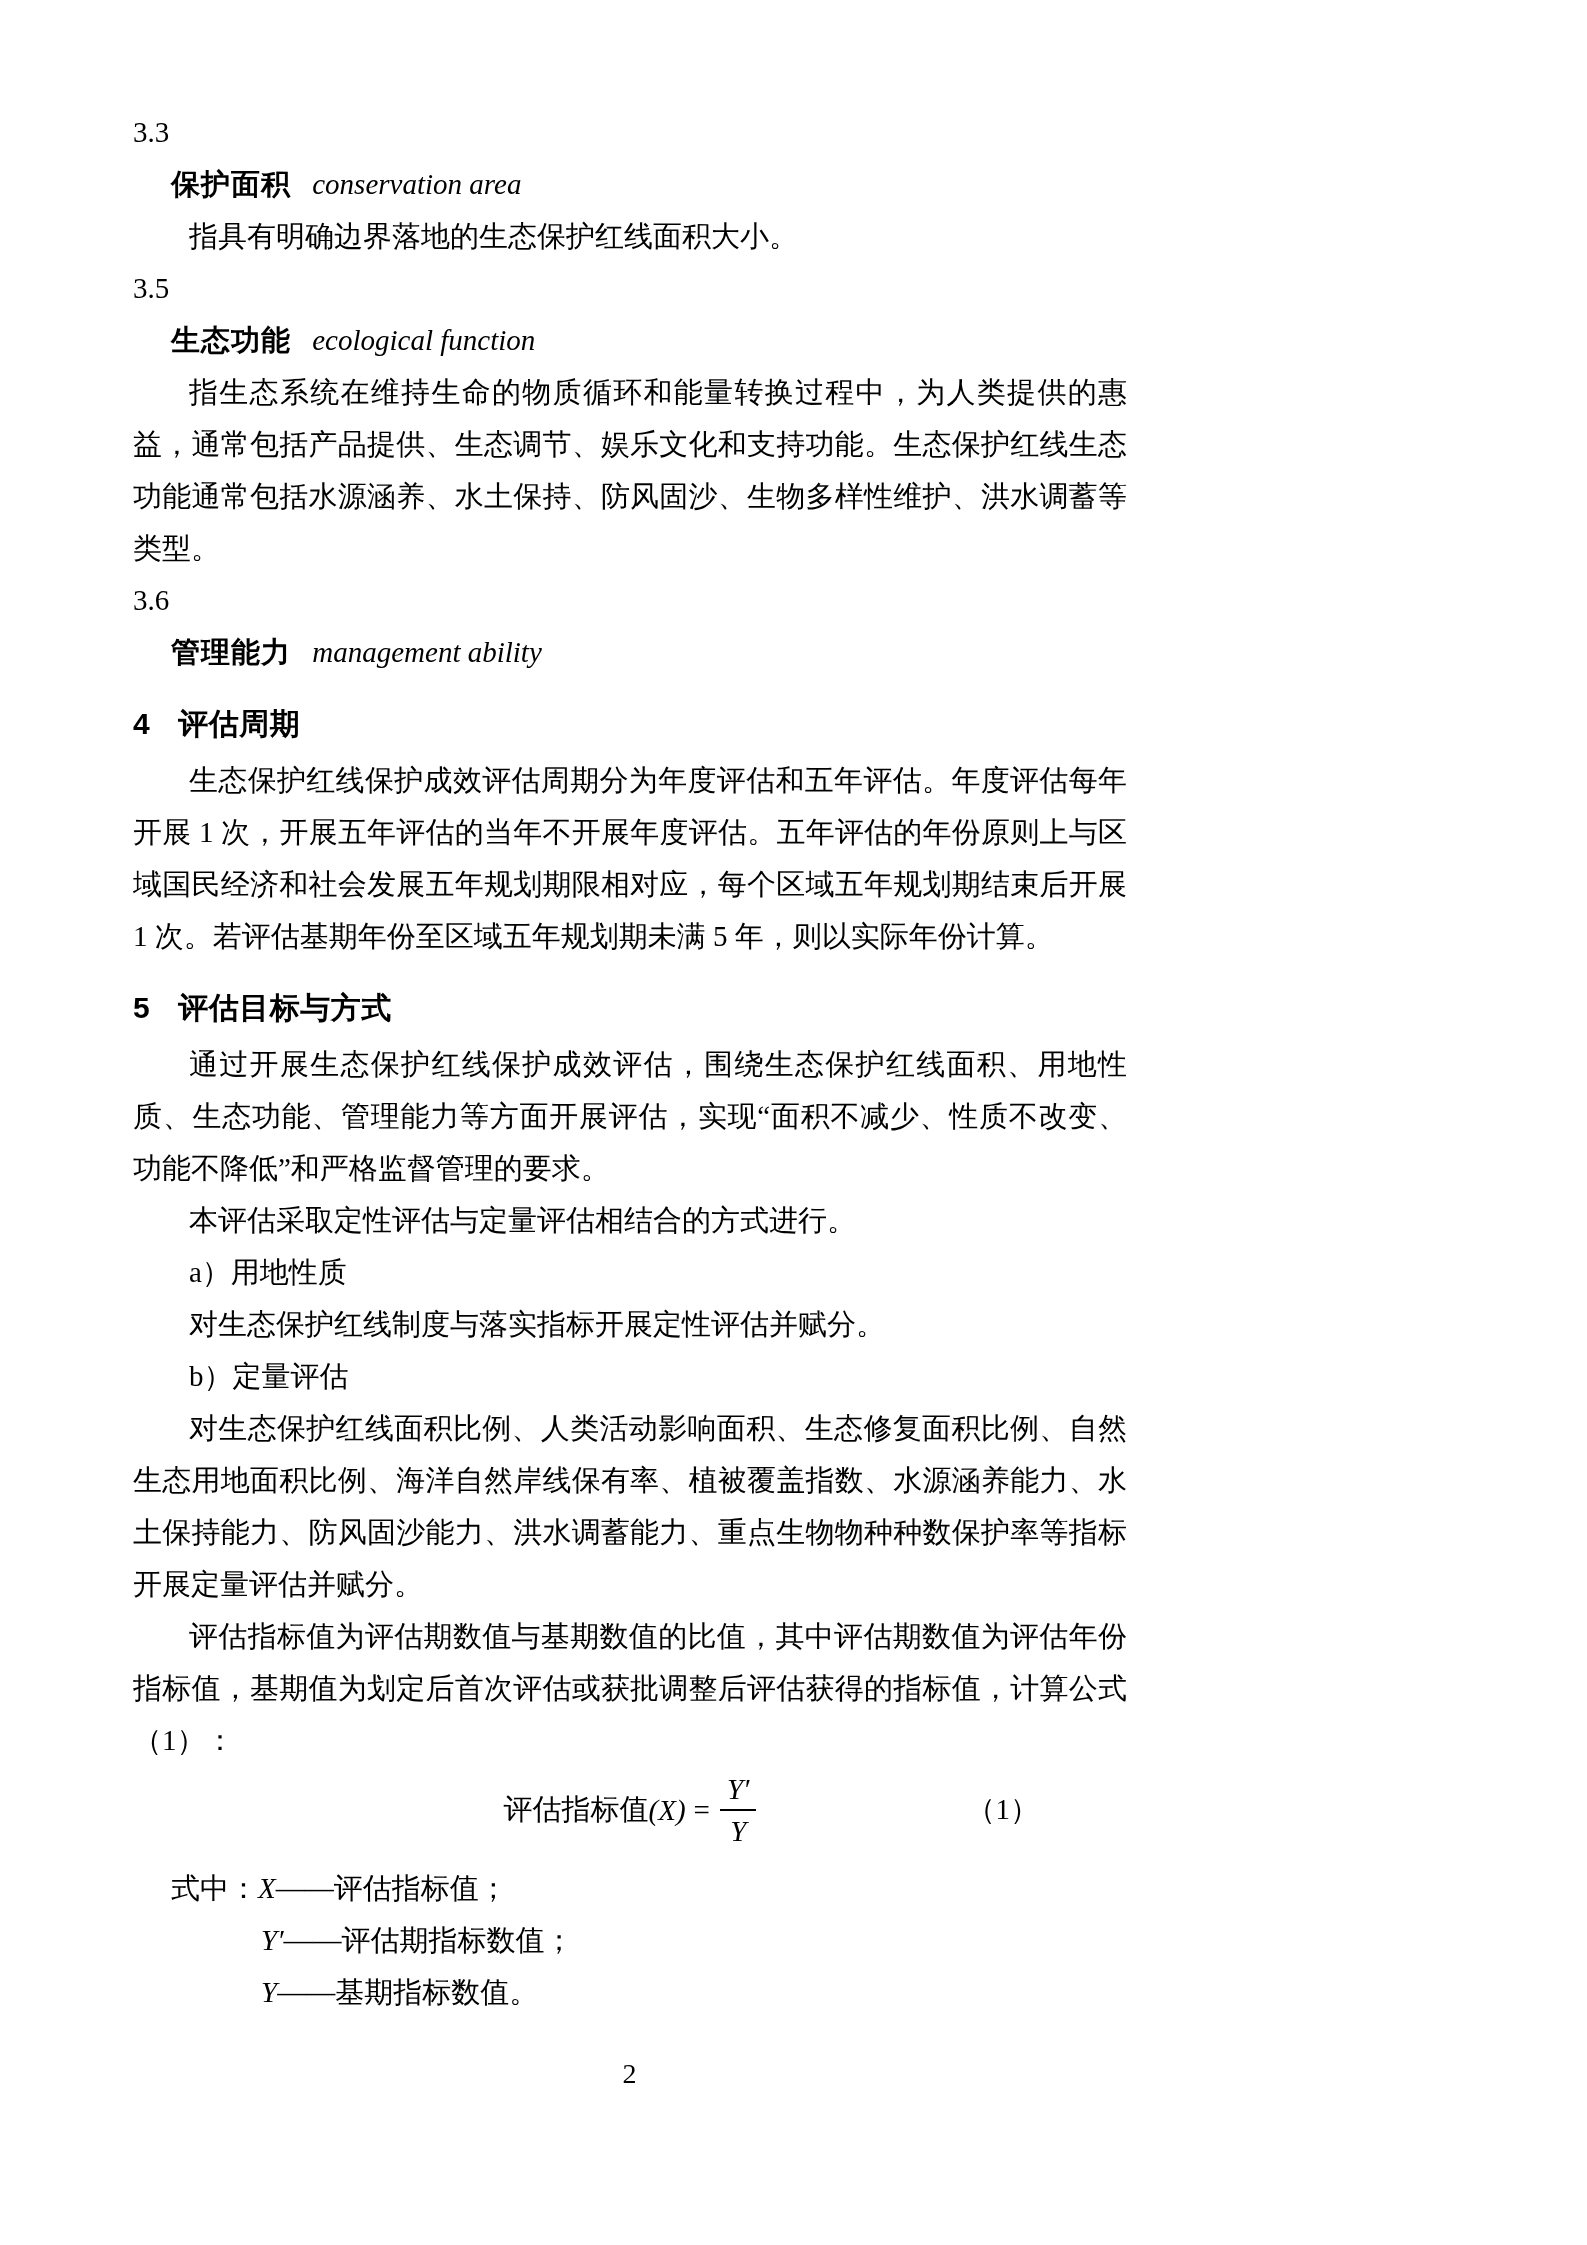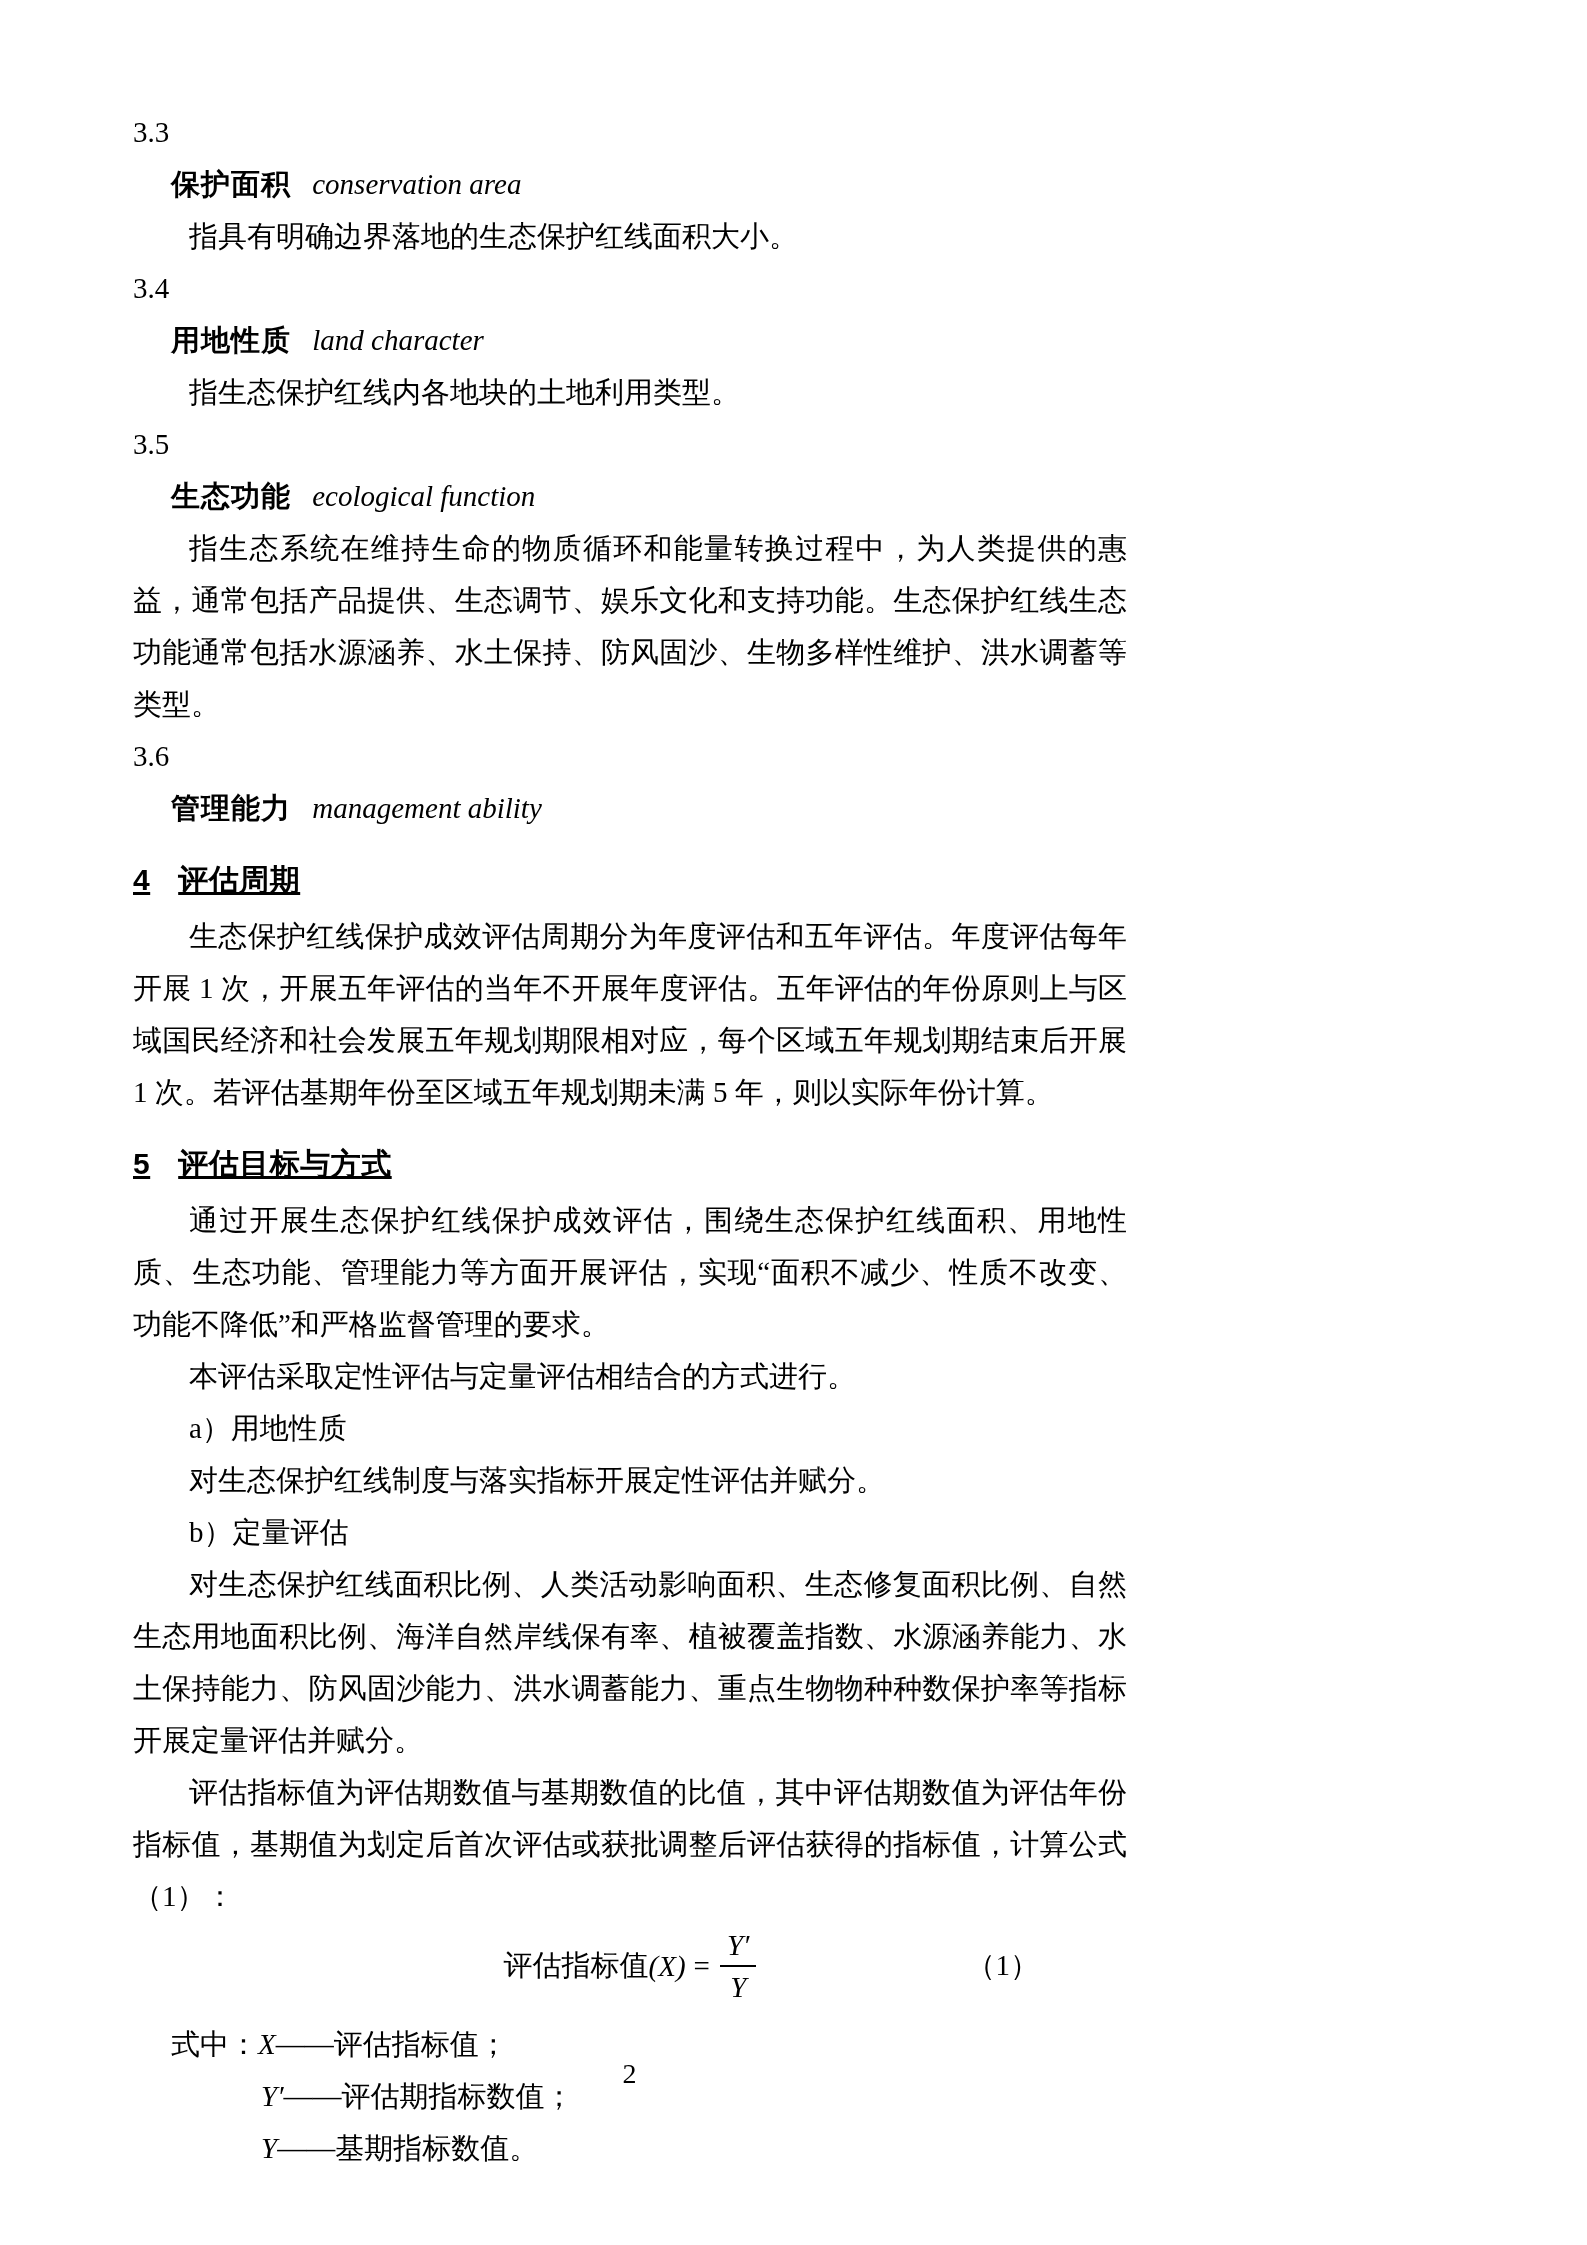--- a/index.html
+++ b/index.html
@@ -29,21 +29,20 @@
     text-indent: 56px;
     text-align: justify;
   }
   .heading {
     font-family: "Liberation Sans", "DejaVu Sans", sans-serif;
     font-weight: bold;
     font-size: 30px;
     line-height: 52px;
     margin: 20px 0 4px 0;
     letter-spacing: 0.5px;
-    text-decoration: underline;
   }
   .heading .heading-num { margin-right: 28px; font-weight: bold; }
   .formula-row {
     position: relative;
     text-align: center;
     line-height: normal;
     margin: 2px 0 10px 0;
     height: 84px;
   }
   .formula-body {
@@ -88,28 +87,20 @@
 
   <section>
     <p class="term-number">3.3</p>
     <p class="term-line">
       <span class="term-zh">保护面积</span>
       <span class="term-en">conservation area</span>
     </p>
     <p class="body-para">指具有明确边界落地的生态保护红线面积大小。</p>
   </section>
 
-  <section>
-    <p class="term-number">3.4</p>
-    <p class="term-line">
-      <span class="term-zh">用地性质</span>
-      <span class="term-en">land character</span>
-    </p>
-    <p class="body-para">指生态保护红线内各地块的土地利用类型。</p>
-  </section>
 
   <section>
     <p class="term-number">3.5</p>
     <p class="term-line">
       <span class="term-zh">生态功能</span>
       <span class="term-en">ecological function</span>
     </p>
     <p class="body-para">指生态系统在维持生命的物质循环和能量转换过程中，为人类提供的惠益，通常包括产品提供、生态调节、娱乐文化和支持功能。生态保护红线生态功能通常包括水源涵养、水土保持、防风固沙、生物多样性维护、洪水调蓄等类型。</p>
   </section>
 

